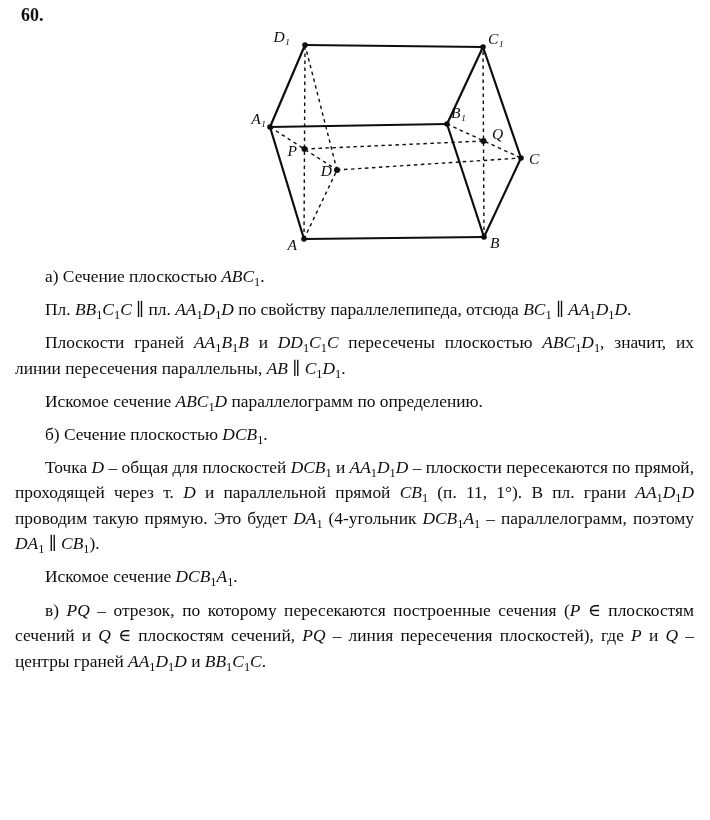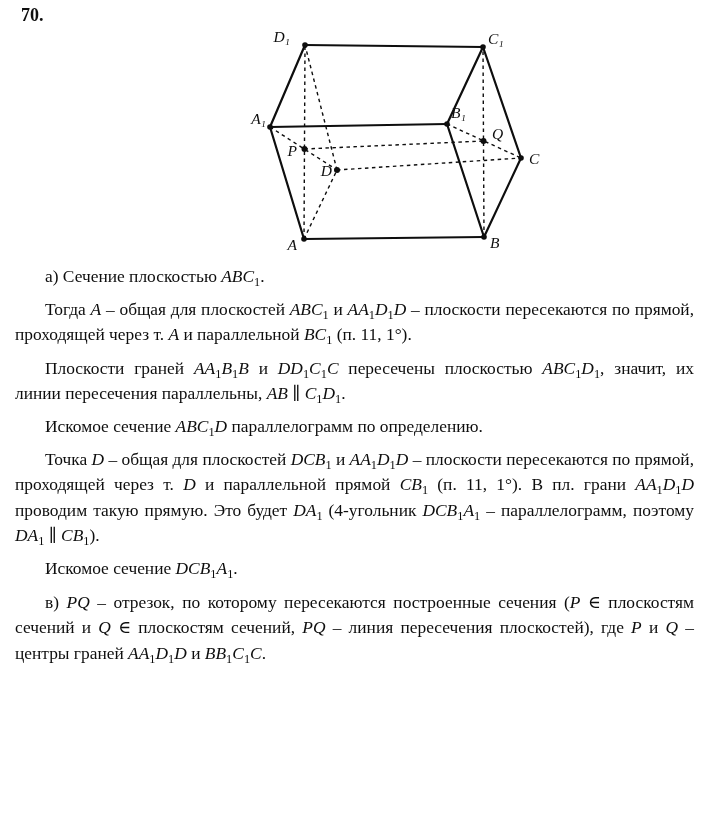--- a/index.html
+++ b/index.html
@@ -56,21 +56,21 @@
   }
   p.para-gap { margin-top: 9px; }
   sub { font-size: 71%; line-height: 0; }
   i { font-style: italic; }
 </style>
 </head>
 <body>
 
 <div>
 
-  <div class="problem-number">70.</div>
+  <div class="problem-number">60.</div>
 
   <div class="figure-wrap">
     <svg width="710" height="252" viewBox="0 0 710 252">
 
       <g>
         <line class="edge-dashed" x1="297" y1="170" x2="265" y2="45"></line>
         <line class="edge-dashed" x1="264" y1="239" x2="297" y2="170"></line>
         <line class="edge-dashed" x1="297" y1="170" x2="481" y2="158"></line>
         <line class="edge-dashed" x1="264" y1="239" x2="265" y2="45"></line>
         <line class="edge-dashed" x1="230" y1="127" x2="297" y2="170"></line>
@@ -114,21 +114,22 @@
         <text class="vlabel" x="257" y="156" text-anchor="end">P</text>
         <text class="vlabel" x="292" y="176" text-anchor="end">D</text>
         <text class="vlabel" x="257" y="250" text-anchor="end">A</text>
         <text class="vlabel" x="450" y="248" text-anchor="start">B</text>
       </g>
     </svg>
   </div>
 
   <div class="solution">
     <p>а) Сечение плоскостью <i>ABC</i><sub>1</sub>.</p>
-    <p>Тогда <i>A</i> – общая для плоскостей <i>ABC</i><sub>1</sub> и <i>AA</i><sub>1</sub><i>D</i><sub>1</sub><i>D</i> – плоскости пересекаются по прямой, проходящей через т. <i>A</i> и параллельной <i>BC</i><sub>1</sub> (п. 11, 1°).</p>
+    <p>Пл. <i>BB</i><sub>1</sub><i>C</i><sub>1</sub><i>C</i> ∥ пл. <i>AA</i><sub>1</sub><i>D</i><sub>1</sub><i>D</i> по свойству параллелепипеда, отсюда <i>BC</i><sub>1</sub> ∥ <i>AA</i><sub>1</sub><i>D</i><sub>1</sub><i>D</i>.</p>
     <p>Плоскости граней <i>AA</i><sub>1</sub><i>B</i><sub>1</sub><i>B</i> и <i>DD</i><sub>1</sub><i>C</i><sub>1</sub><i>C</i> пересечены плоскостью <i>ABC</i><sub>1</sub><i>D</i><sub>1</sub>, значит, их линии пересечения параллельны, <i>AB</i> ∥ <i>C</i><sub>1</sub><i>D</i><sub>1</sub>.</p>
     <p>Искомое сечение <i>ABC</i><sub>1</sub><i>D</i> параллелограмм по определению.</p>
+    <p>б) Сечение плоскостью <i>DCB</i><sub>1</sub>.</p>
     <p>Точка <i>D</i> – общая для плоскостей <i>DCB</i><sub>1</sub> и <i>AA</i><sub>1</sub><i>D</i><sub>1</sub><i>D</i> – плоскости пересекаются по прямой, проходящей через т. <i>D</i> и параллельной прямой <i>CB</i><sub>1</sub> (п. 11, 1°). В пл. грани <i>AA</i><sub>1</sub><i>D</i><sub>1</sub><i>D</i> проводим такую прямую. Это будет <i>DA</i><sub>1</sub> (4-угольник <i>DCB</i><sub>1</sub><i>A</i><sub>1</sub> – параллелограмм, поэтому <i>DA</i><sub>1</sub> ∥ <i>CB</i><sub>1</sub>).</p>
     <p>Искомое сечение <i>DCB</i><sub>1</sub><i>A</i><sub>1</sub>.</p>
     <p class="para-gap">в) <i>PQ</i> – отрезок, по которому пересекаются построенные сечения (<i>P</i> ∈ плоскостям сечений и <i>Q</i> ∈ плоскостям сечений, <i>PQ</i> – линия пересечения плоскостей), где <i>P</i> и <i>Q</i> – центры граней <i>AA</i><sub>1</sub><i>D</i><sub>1</sub><i>D</i> и <i>BB</i><sub>1</sub><i>C</i><sub>1</sub><i>C</i>.</p>
   </div>
 
 </div>
 
 </body></html>

